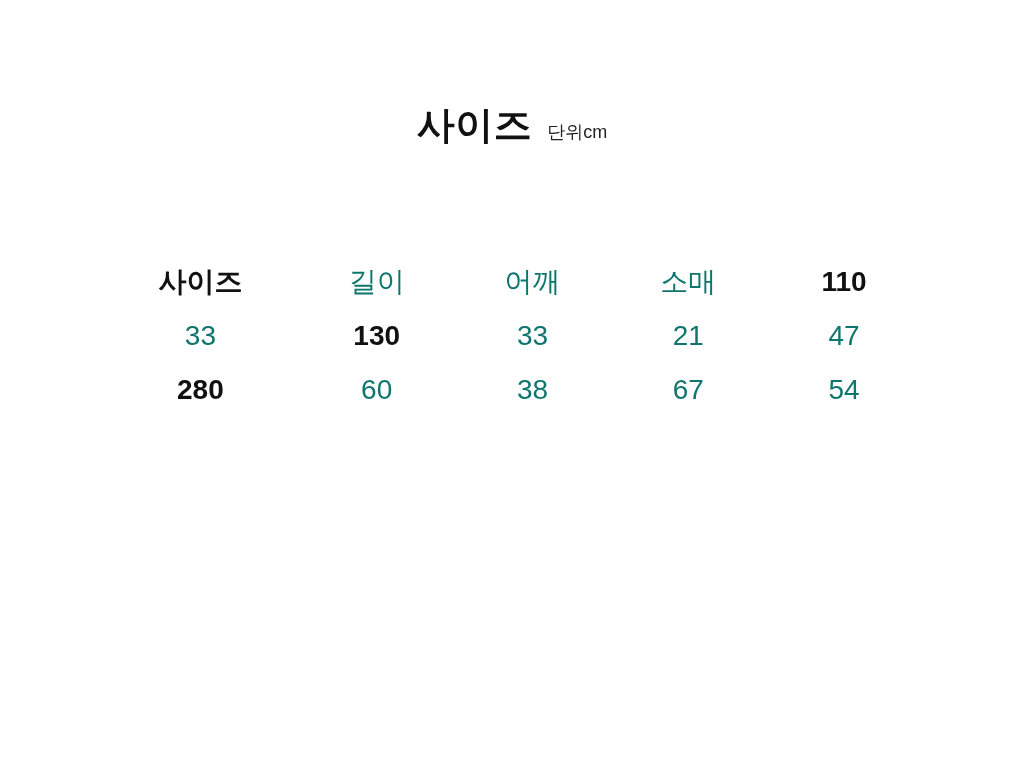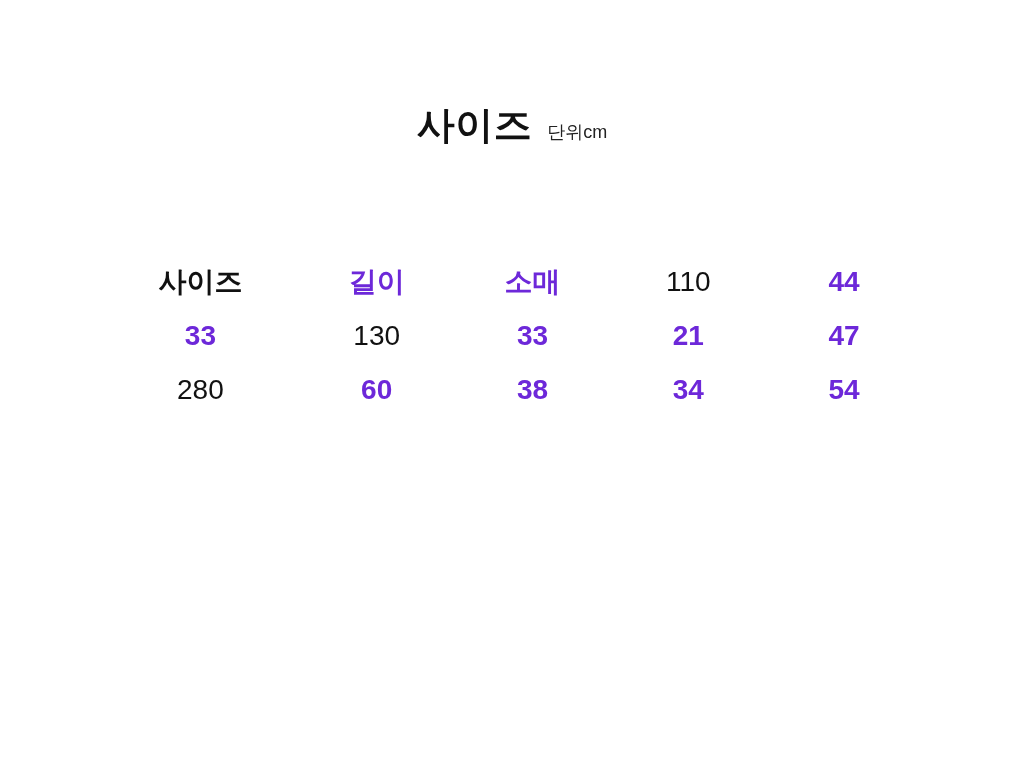--- a/index.html
+++ b/index.html
@@ -40,58 +40,58 @@
     grid-template-columns: 24% 19% 19% 19% 19%;
     width: 820px;
     margin: 108px auto 0 auto;
   }
   .cell {
     height: 54px;
     display: flex;
     align-items: center;
     justify-content: center;
     font-size: 28px;
-    font-weight: 700;
-    color: #6d28d9;
+    font-weight: 400;
+    color: #0f766e;
     white-space: nowrap;
   }
   .cell.size-col {
-    font-weight: 400;
+    font-weight: 700;
     color: #111111;
   }
   .cell.header.size-col {
     font-weight: 700;
   }
 </style>
 </head>
 <body>
 
 <main>
 
   <header class="title-block">
     <h1 class="page-title">사이즈</h1>
     <span class="unit-label">단위cm</span>
   </header>
 
   <section class="size-table">
 
     <div class="cell header size-col">사이즈</div>
     <div class="cell header">길이</div>
+    <div class="cell header">어깨</div>
     <div class="cell header">소매</div>
 
     <div class="cell size-col">110</div>
-    <div class="cell">44</div>
     <div class="cell">33</div>
 
     <div class="cell size-col">130</div>
     <div class="cell">33</div>
     <div class="cell">21</div>
     <div class="cell">47</div>
 
     <div class="cell size-col">280</div>
     <div class="cell">60</div>
     <div class="cell">38</div>
-    <div class="cell">34</div>
+    <div class="cell">67</div>
     <div class="cell">54</div>
 
   </section>
 
 </main>
 
 </body></html>

